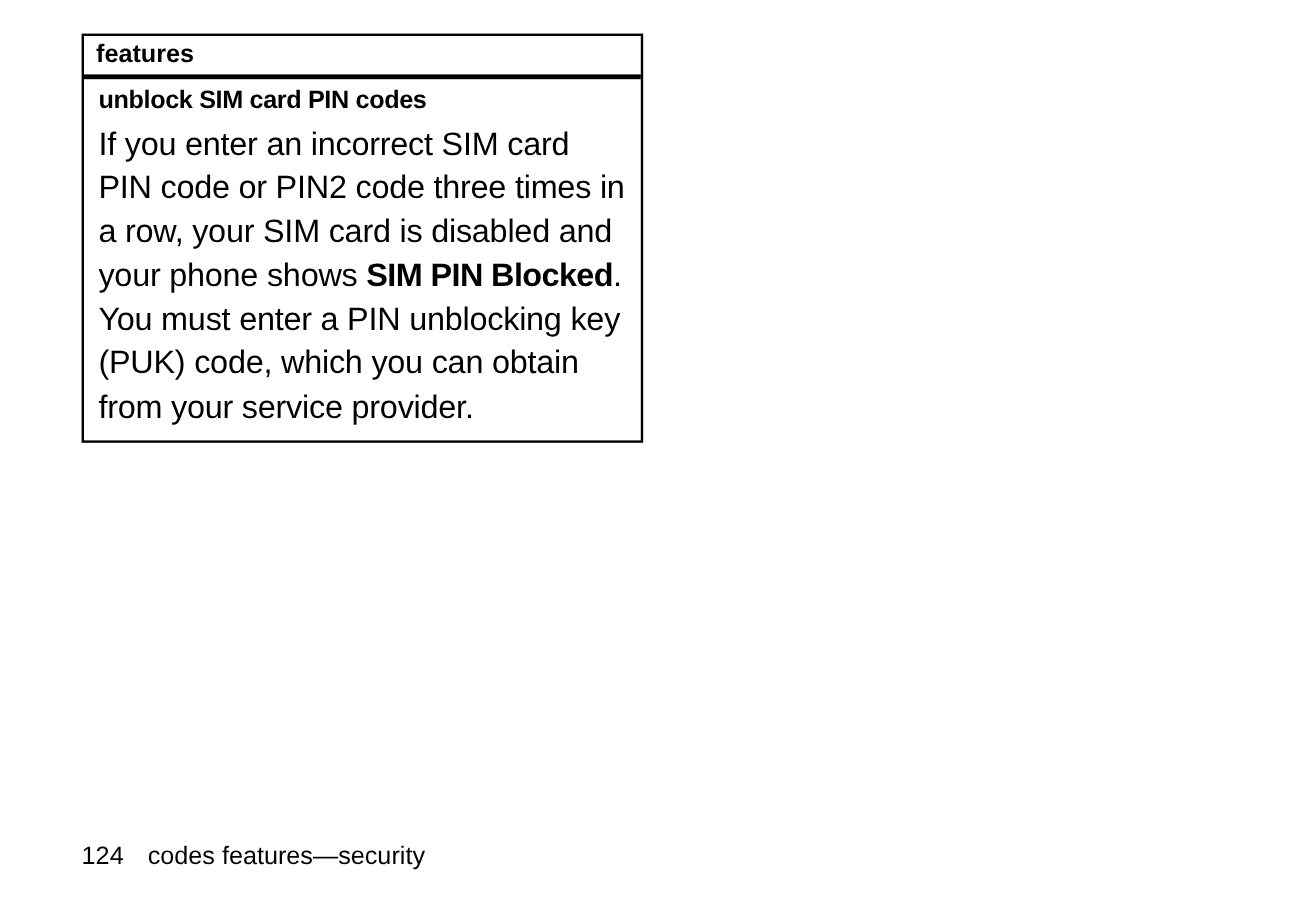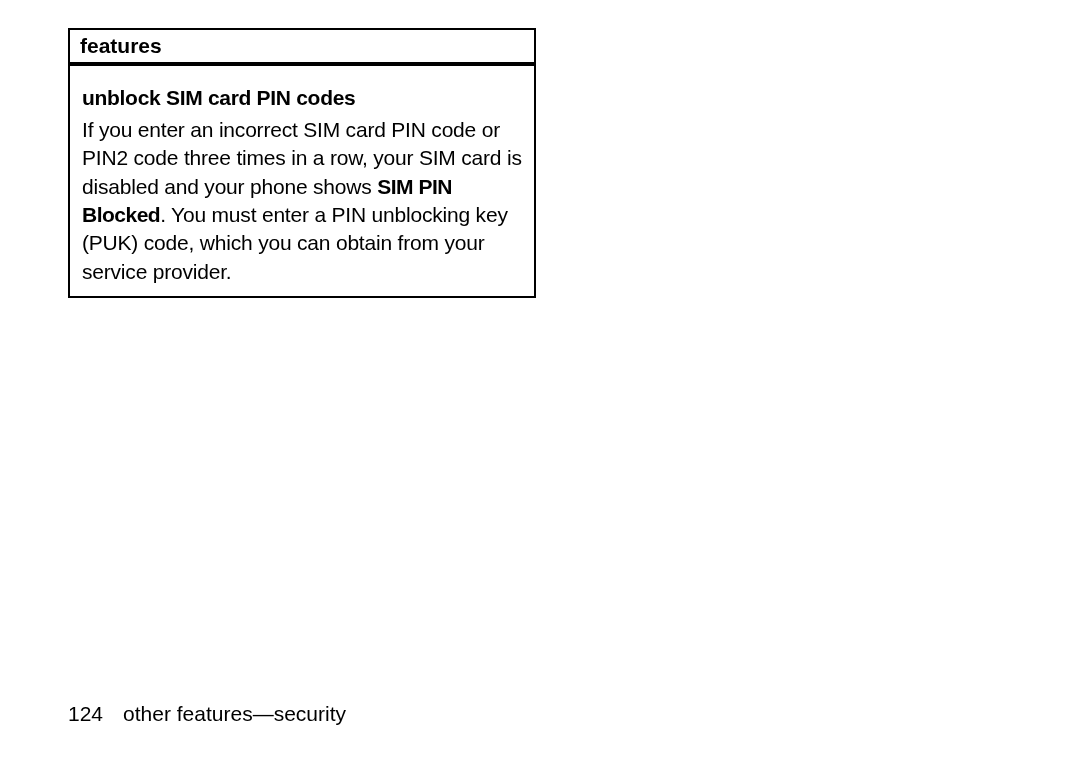--- a/index.html
+++ b/index.html
@@ -21,30 +21,30 @@
       border: 2px solid #000;
       width: 468px;
     }
     .box-header {
       padding: 4px 10px 4px 10px;
       border-bottom: 4px solid #000;
       font-weight: bold;
       font-size: 21px;
     }
     .box-body {
-      padding: 20px 12px 10px 12px;
+      padding: 6px 12px 10px 12px;
     }
     .section-title {
       font-weight: bold;
       font-size: 21px;
       margin-bottom: 6px;
       letter-spacing: -0.3px;
     }
     .para {
-      font-size: 21px;
+      font-size: 27px;
       line-height: 1.35;
       margin-bottom: 10px;
       letter-spacing: -0.2px;
     }
     .para:last-child {
       margin-bottom: 0;
     }
     .bold-inline {
       font-weight: bold;
     }
@@ -74,14 +74,14 @@
     <div class="box-body">
       <div class="section-title">unblock SIM card PIN codes</div>
       <p class="para">
         <span>If you enter an incorrect SIM card PIN code or PIN2 code three times in a row, your SIM card is disabled and your phone shows </span><span class="condensed">SIM PIN Blocked</span><span>. You must enter a PIN unblocking key (PUK) code, which you can obtain from your service provider.</span>
       </p>
     </div>
   </div>
 </div>
 
 <div class="footer">
-  <span class="page-number">124</span><span>other features—security</span>
+  <span class="page-number">124</span><span>codes features—security</span>
 </div>
 
 </body></html>

